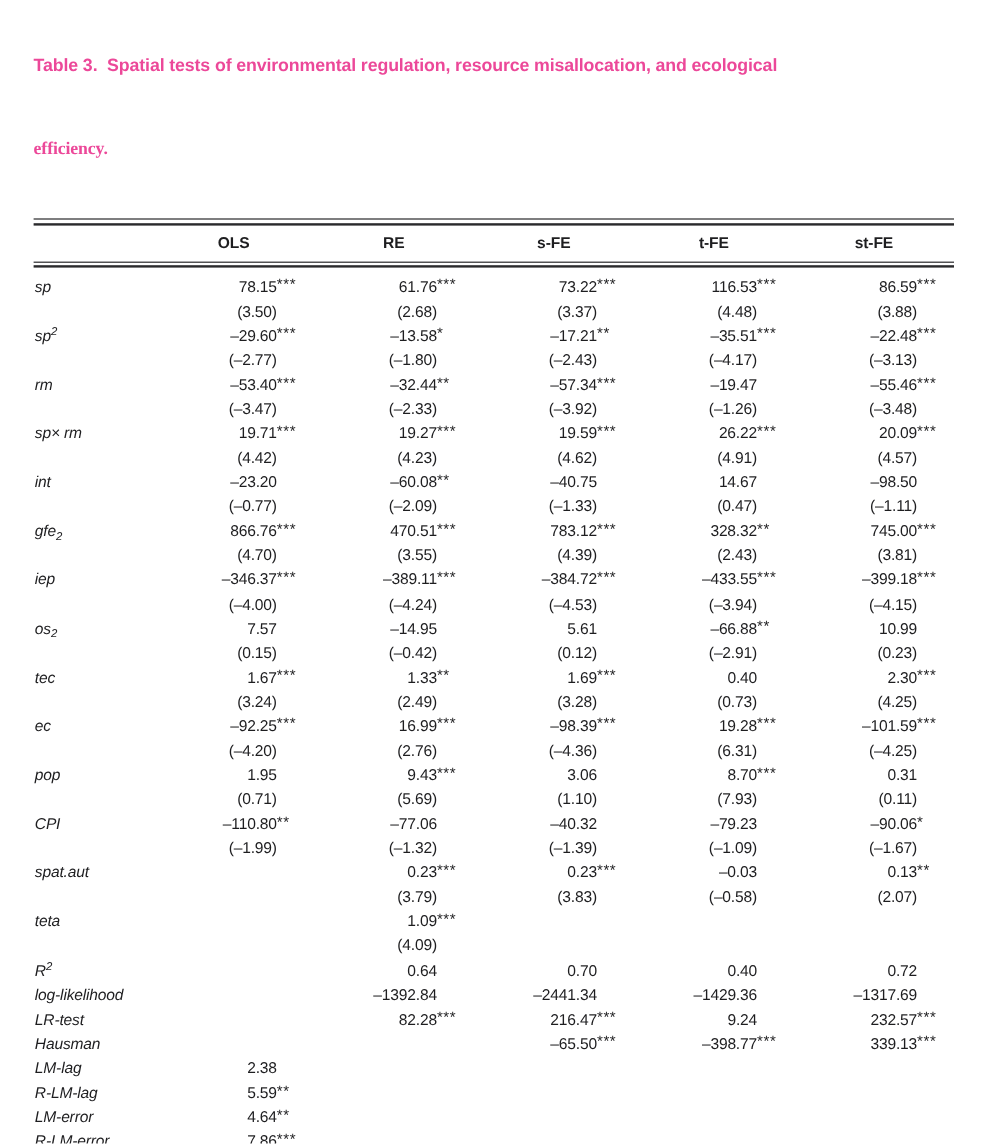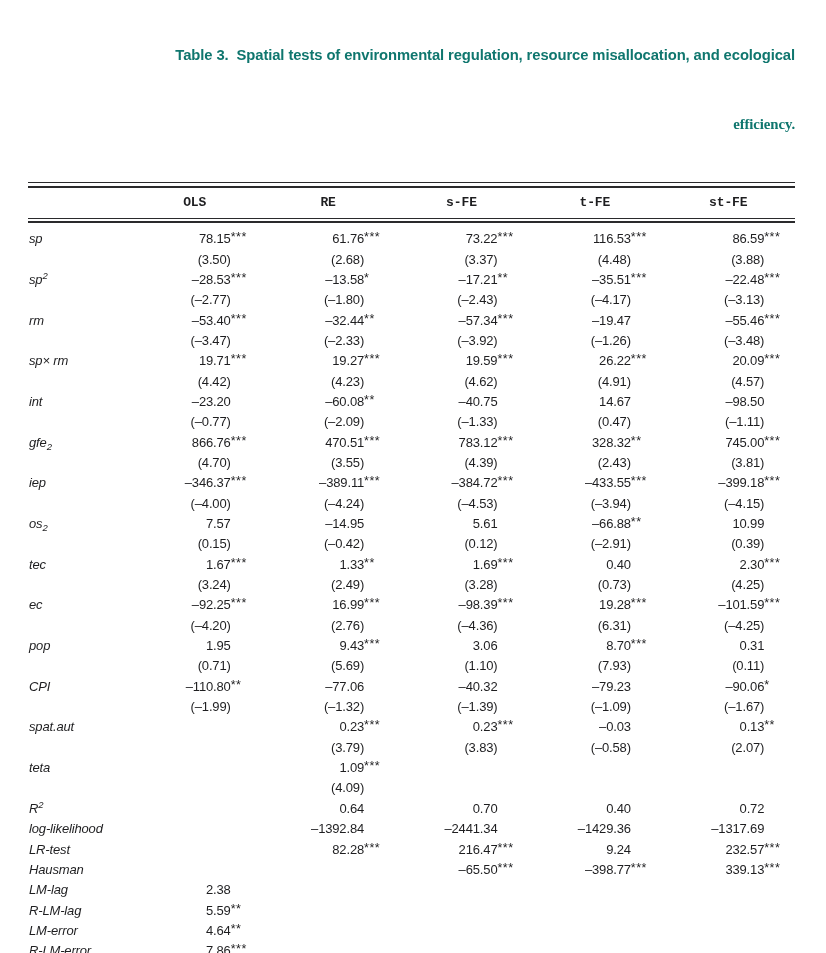--- a/index.html
+++ b/index.html
@@ -1,23 +1,23 @@
 <!DOCTYPE html>
 <html><head>
 <meta charset="utf-8">
 <style>
   html,body{margin:0;padding:0;background:#ffffff;}
   body{width:826px;height:953px;color:#1e1e20;font-family:"Liberation Sans",sans-serif;overflow:hidden;}
   .page{padding:9px 31px 0 28px;width:767px;}
-  .title{font-weight:bold;font-size:14.8px;line-height:18.5px;letter-spacing:-0.1px;white-space:pre-wrap;color:#0f766e;text-align:right;}
+  .title{font-weight:bold;font-size:14.8px;line-height:18.5px;letter-spacing:-0.1px;white-space:pre-wrap;color:#ec4899;}
   .title .l2{margin-top:13px;font-family:Liberation Serif, serif;}
   .drule{height:2.6px;border-top:1.6px solid #2a2a2c;border-bottom:2px solid #2a2a2c;}
   .rule-top{margin-top:12px;}
   .grid{display:grid;grid-template-columns:100px repeat(5,133.4px);}
-  .header-row{padding:7px 0 8px 0;font-family:Liberation Mono, monospace;}
+  .header-row{padding:7px 0 8px 0;}
   .col-h{text-align:center;font-weight:bold;font-size:13px;letter-spacing:-0.1px;}
   .tbody{padding:8px 0 4px 0;}
   .line{height:20.35px;font-size:13px;letter-spacing:-0.15px;}
   .rowlabel{font-style:italic;padding-left:1px;white-space:nowrap;}
   .rowlabel sup{font-size:9.5px;vertical-align:5px;line-height:0;}
   .rowlabel sub{font-size:9.5px;vertical-align:-3px;line-height:0;font-style:italic;}
   .cell{position:relative;}
   .val{width:72px;margin:0 auto;text-align:right;position:relative;white-space:nowrap;}
   .stars{position:absolute;left:100%;top:-1px;font-size:12.5px;letter-spacing:0.5px;}
 </style>
@@ -76,21 +76,21 @@
         <div class="cell">
           <div class="val">(4.48)</div>
         </div>
         <div class="cell">
           <div class="val">(3.88)</div>
         </div>
       </div>
       <div class="grid line">
         <div class="rowlabel">sp<sup>2</sup></div>
         <div class="cell">
-          <div class="val"><span>–28.53</span><span class="stars">***</span></div>
+          <div class="val"><span>–29.60</span><span class="stars">***</span></div>
         </div>
         <div class="cell">
           <div class="val"><span>–13.58</span><span class="stars">*</span></div>
         </div>
         <div class="cell">
           <div class="val"><span>–17.21</span><span class="stars">**</span></div>
         </div>
         <div class="cell">
           <div class="val"><span>–35.51</span><span class="stars">***</span></div>
         </div>
@@ -322,21 +322,21 @@
         <div class="cell">
           <div class="val">(–0.42)</div>
         </div>
         <div class="cell">
           <div class="val">(0.12)</div>
         </div>
         <div class="cell">
           <div class="val">(–2.91)</div>
         </div>
         <div class="cell">
-          <div class="val">(0.39)</div>
+          <div class="val">(0.23)</div>
         </div>
       </div>
       <div class="grid line">
         <div class="rowlabel">tec</div>
         <div class="cell">
           <div class="val"><span>1.67</span><span class="stars">***</span></div>
         </div>
         <div class="cell">
           <div class="val"><span>1.33</span><span class="stars">**</span></div>
         </div>

